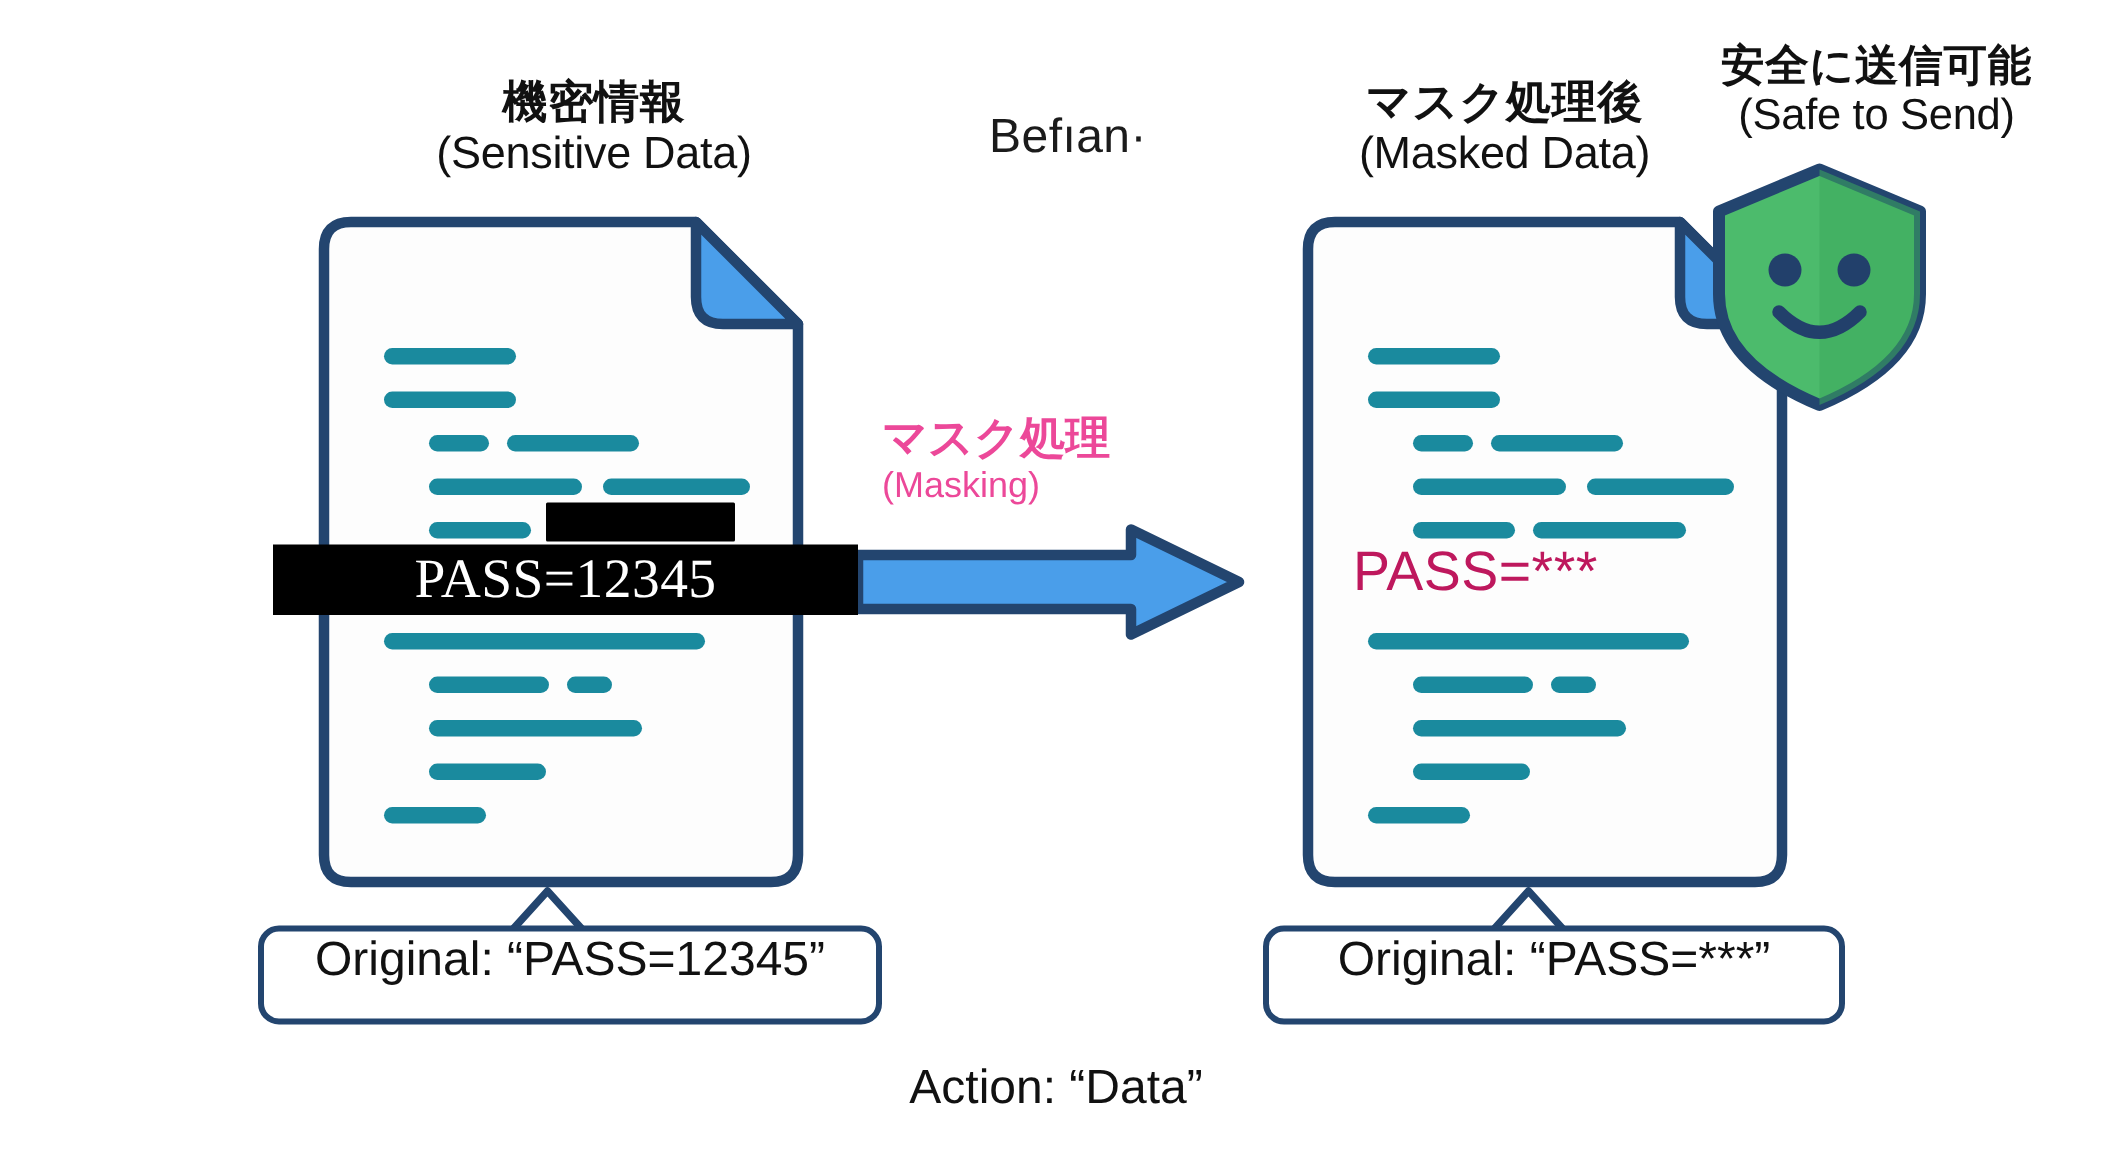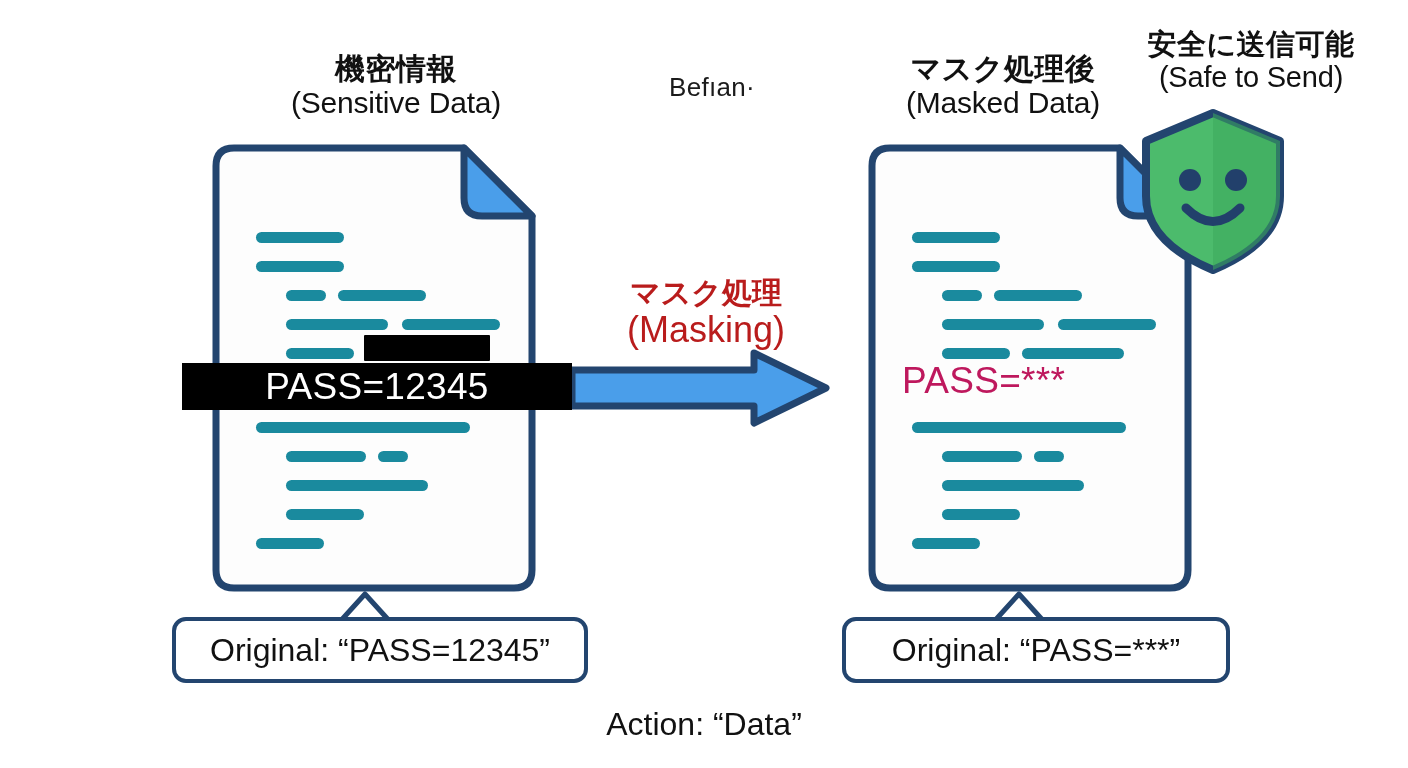--- a/index.html
+++ b/index.html
@@ -45,21 +45,21 @@
   #hdr-safe  { left: 1112px; top: 28px; width: 278px; }
   #hdr-safe .jp { font-size: 29px; }
   #hdr-safe .en { font-size: 29px; }
 
   #brand {
     position: absolute;
     left: 600px;
     top: 72px;
     width: 224px;
     text-align: center;
-    font-size: 26px;
+    font-size: 32px;
     color: #1b1b1b;
     letter-spacing: 0.3px;
     white-space: nowrap;
   }
 
   
   .doc {
     position: absolute;
     width: 324px;
     height: 448px;
@@ -91,20 +91,21 @@
     position: absolute;
     left: 182px;
     top: 363px;
     width: 390px;
     height: 47px;
     background: #000000;
     display: flex;
     align-items: center;
     justify-content: center;
     z-index: 6;
+    font-family: Liberation Serif, serif;
   }
   #redaction-band span {
     color: #ffffff;
     font-size: 37px;
     letter-spacing: 0.3px;
     font-weight: normal;
   }
 
   
   #masked-text {
@@ -119,39 +120,38 @@
   }
 
   
   #arrow { position: absolute; left: 568px; top: 348px; }
 
   #arrow-label {
     position: absolute;
     left: 588px;
     top: 276px;
     width: 236px;
-    text-align: center;
-    color: #b91c1c;
+    text-align: left;
+    color: #ec4899;
     line-height: 1.13;
     white-space: nowrap;
   }
   #arrow-label .jp { display: block; font-size: 30px; font-weight: bold; }
-  #arrow-label .en { display: block; font-size: 36px; font-weight: normal; }
+  #arrow-label .en { display: block; font-size: 24px; font-weight: normal; }
 
   
   #shield { position: absolute; left: 1138px; top: 108px; z-index: 7; }
 
   
   .callout {
     position: absolute;
     border: 4px solid #23456f;
     border-radius: 14px;
     background: #ffffff;
     display: flex;
-    align-items: center;
     justify-content: center;
     z-index: 5;
   }
   .callout span {
     font-size: 32px;
     color: #111111;
     white-space: nowrap;
   }
   #callout-left  { left: 172px; top: 617px; width: 408px; height: 58px; }
   #callout-right { left: 842px; top: 617px; width: 380px; height: 58px; }

